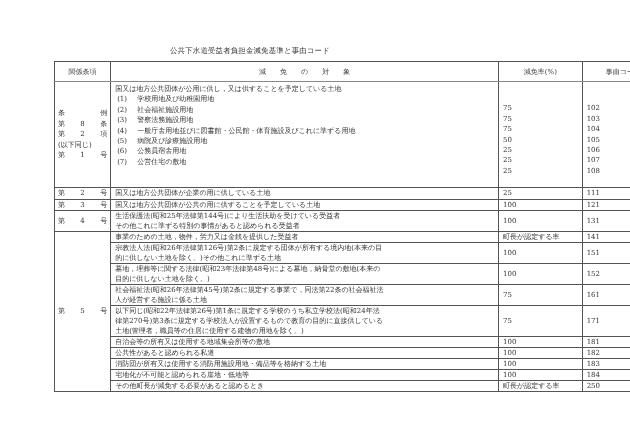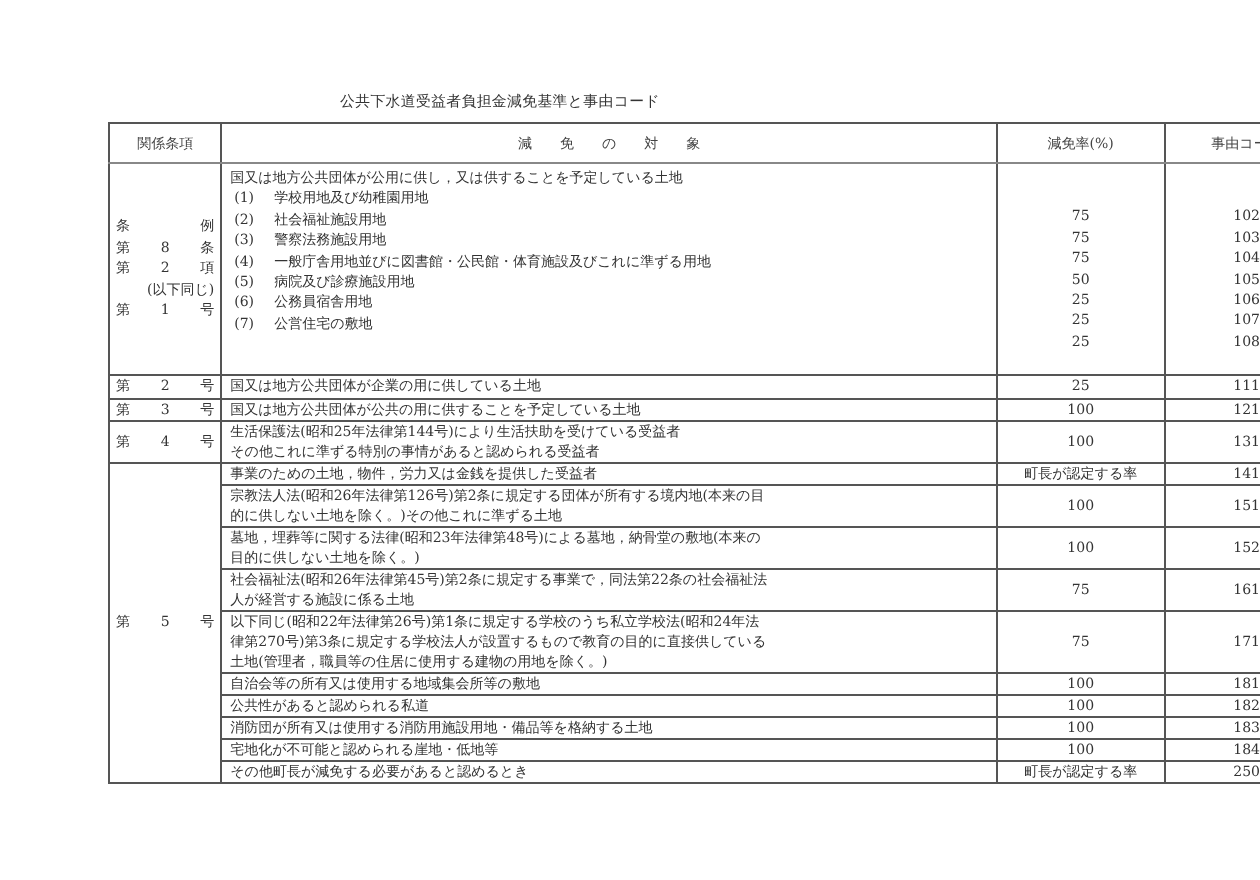--- a/index.html
+++ b/index.html
@@ -7,21 +7,21 @@
          font-family:"DejaVu Serif","Liberation Serif",serif; color:#333; }
   .title { position:absolute; left:0; top:46px; width:500px; text-align:center;
            font-size:7.4px; letter-spacing:0.2px; color:#333; }
   table.main { position:absolute; left:54px; top:61px; width:611px;
                border-collapse:collapse; border:1.3px solid #333; table-layout:fixed;
                font-size:7px; line-height:10px; }
   table.main td, table.main th { border:0.7px solid #555; padding:0 4px; vertical-align:middle; font-weight:normal; }
   table.main thead th { height:19px; border-bottom:1.6px solid #888; color:#444; }
   .c1 { width:45px; } .c2 { width:311px; } .c3 { width:67px; } .c4 { width:66px; }
   .center { text-align:center; }
-  .num { text-align:center; }
+  .num { }
   .art { padding:0 3px !important; }
   .art .spread { display:flex; justify-content:space-between; height:10.5px; line-height:10.5px; }
   .r1 .desc-line { height:10.4px; line-height:10.4px; white-space:nowrap; }
   .r1 .nline { height:10.4px; line-height:10.4px; }
   .item-no { display:inline-block; width:20px; padding-left:2px; }
   .spacer { height:10.4px; }
   td.plain { white-space:nowrap; height:10px; }
   td.two { height:20px; }
   td.three { height:30px; }
   .sep-left { border-left:1.3px solid #888 !important;margin-left:32px; }
@@ -57,21 +57,21 @@
         <div class="spread">
             <span>第</span>
             <span>8</span>
             <span>条</span>
           </div>
         <div class="spread">
             <span>第</span>
             <span>2</span>
             <span>項</span>
           </div>
-        <div class="spread" style="justify-content:flex-end">
+        <div class="spread" style="justify-content:flex-start">
             <span>(以下同じ)</span>
           </div>
         <div class="spread">
             <span>第</span>
             <span>1</span>
             <span>号</span>
           </div>
       </td>
       <td style="padding-top:2px;padding-bottom:20px">
         <div class="desc-line">国又は地方公共団体が公用に供し，又は供することを予定している土地</div>

